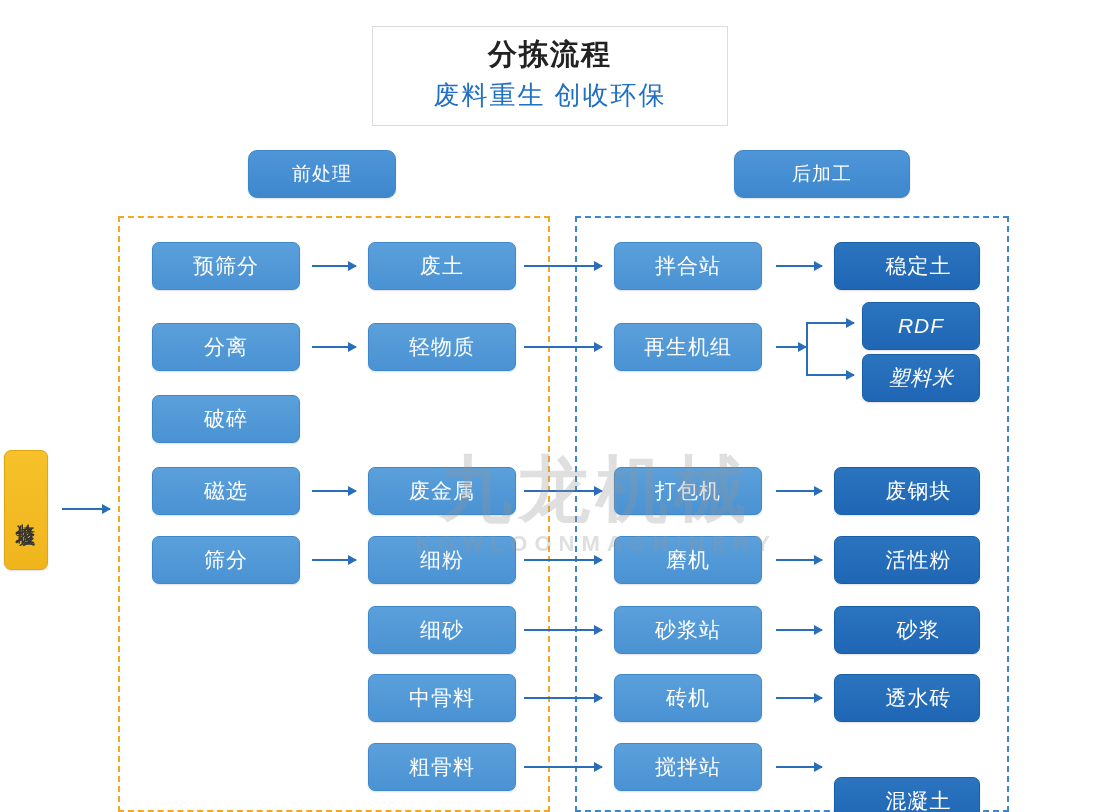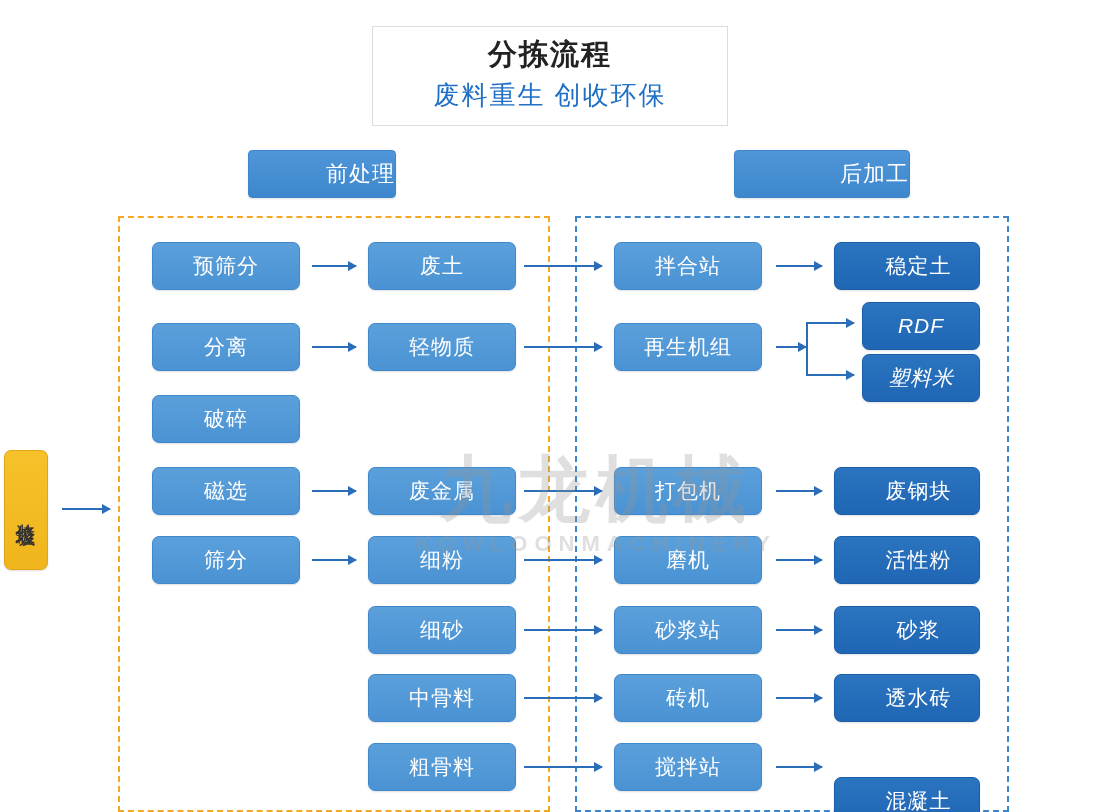--- a/index.html
+++ b/index.html
@@ -64,24 +64,24 @@
     color: rgba(150,150,150,0.30);
     letter-spacing: 7px;
     line-height: 30px;
   }
 
   
   .section-label {
     position: absolute;
     background: linear-gradient(#4f96d8, #3d87cd);
     border: 1px solid #3e86c9;
-    border-radius: 4px;
+    border-radius: 9px;
     color: #ffffff;
-    font-size: 22px;
-    text-align: right;
+    font-size: 19px;
+    text-align: center;
     line-height: 46px;
     height: 48px;
     letter-spacing: 1px;
     box-shadow: 0 1px 2px rgba(0,0,0,0.12);
   }
   #sec-pre  { left: 248px; top: 150px; width: 148px; }
   #sec-post { left: 734px; top: 150px; width: 176px; }
 
   
   .group-frame { position: absolute; z-index: 1; }

